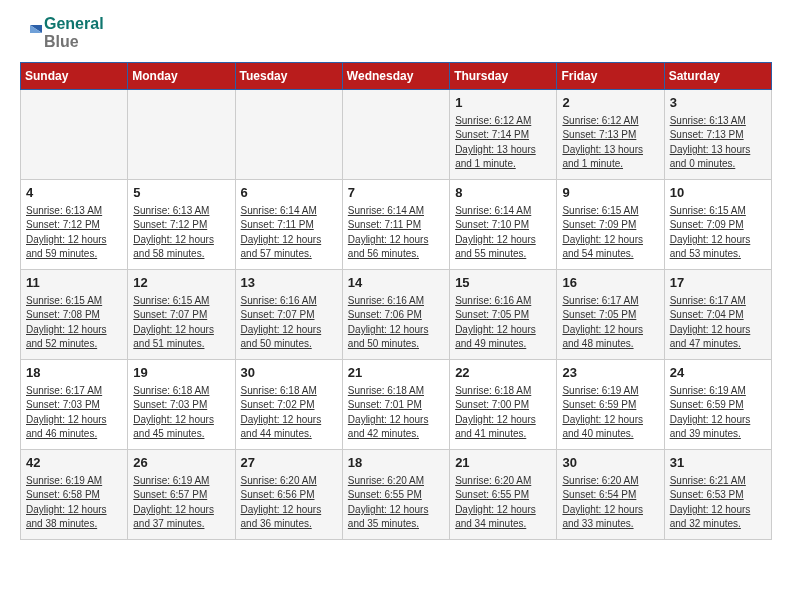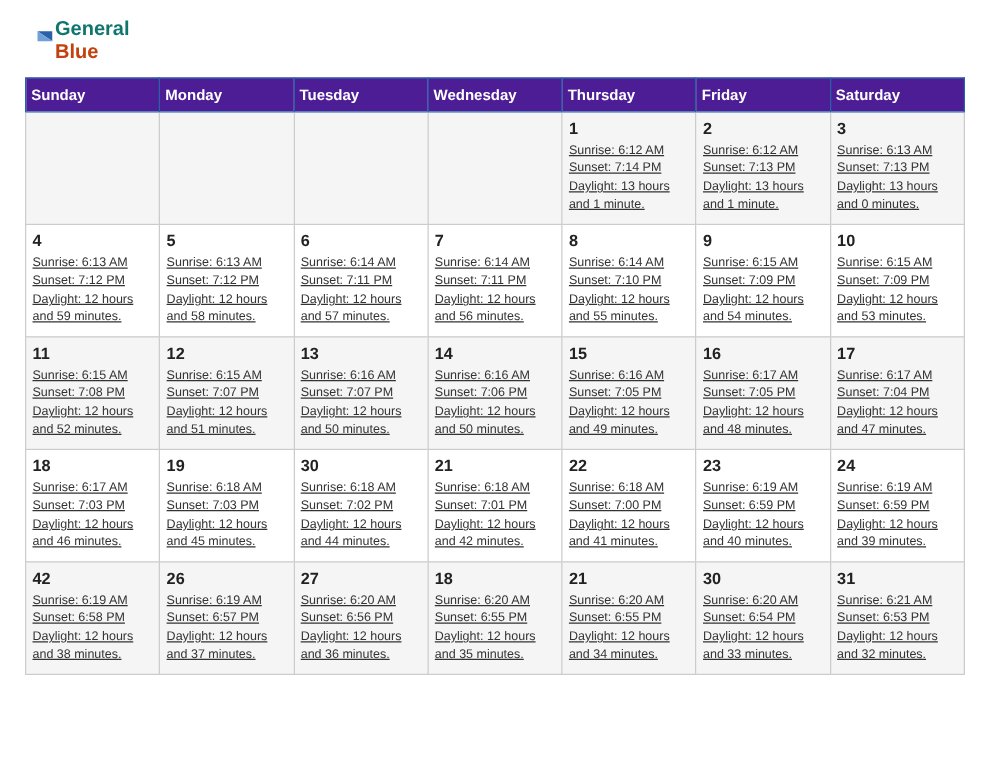--- a/index.html
+++ b/index.html
@@ -34,21 +34,21 @@
       font-size: 16px;
       color: #333;
       margin-top: 2px;
     }
     table {
       width: 100%;
       border-collapse: collapse;
       table-layout: fixed;
     }
     thead th {
-      background-color: #4c1d95;
+      background-color: #b91c1c;
       color: #fff;
       font-size: 12px;
       font-weight: bold;
       padding: 6px 4px;
       text-align: left;
       border: 1px solid #2b5fa8;
     }
     tbody td {
       border: 1px solid #ccc;
       vertical-align: top;
@@ -89,21 +89,21 @@
 <div>
   <div style="display:flex;align-items:center;gap:2px;">
     <div style="position:relative;width:22px;height:32px;">
       <svg width="22" height="32" viewBox="0 0 22 32">
         <polygon points="10,8 22,16 22,8" fill="#2b5fa8"></polygon>
         <polygon points="10,8 22,16 10,16" fill="#6fa0d8"></polygon>
       </svg>
     </div>
     <div style="display:flex;flex-direction:column;line-height:1.15;">
       <span style="font-size:16px;font-weight:bold;color:#0f766e;">General</span>
-      <span style="font-size:16px;font-weight:bold;color:#c2410c;">Blue</span>
+      <span style="font-size:16px;font-weight:bold;color:#737373;">Blue</span>
     </div>
   </div>
 </div>
 </div>
   <div class="title-area">
     <div class="month-title"></div>
     <div class="location-title"></div>
   </div>
 </div>
 

